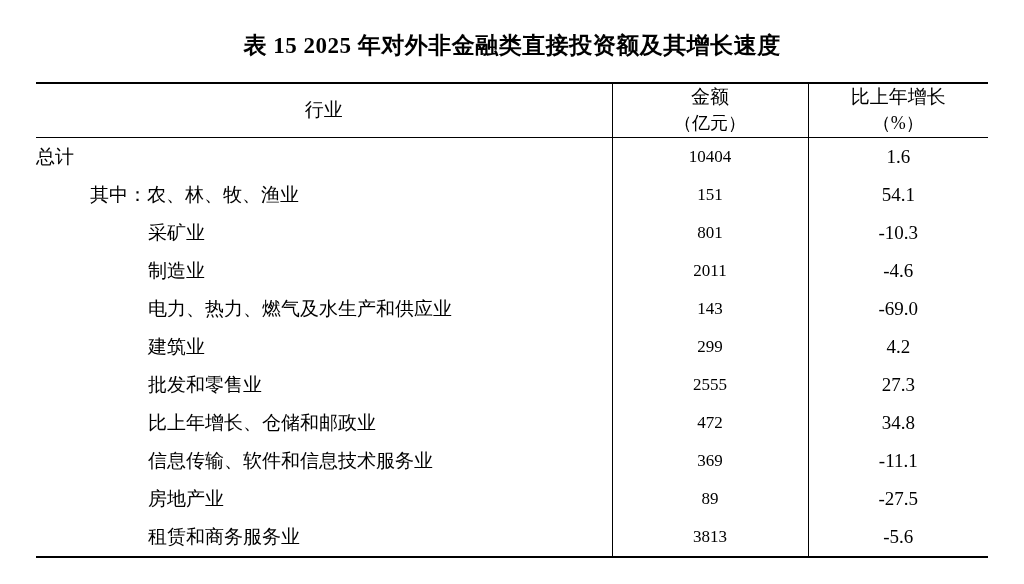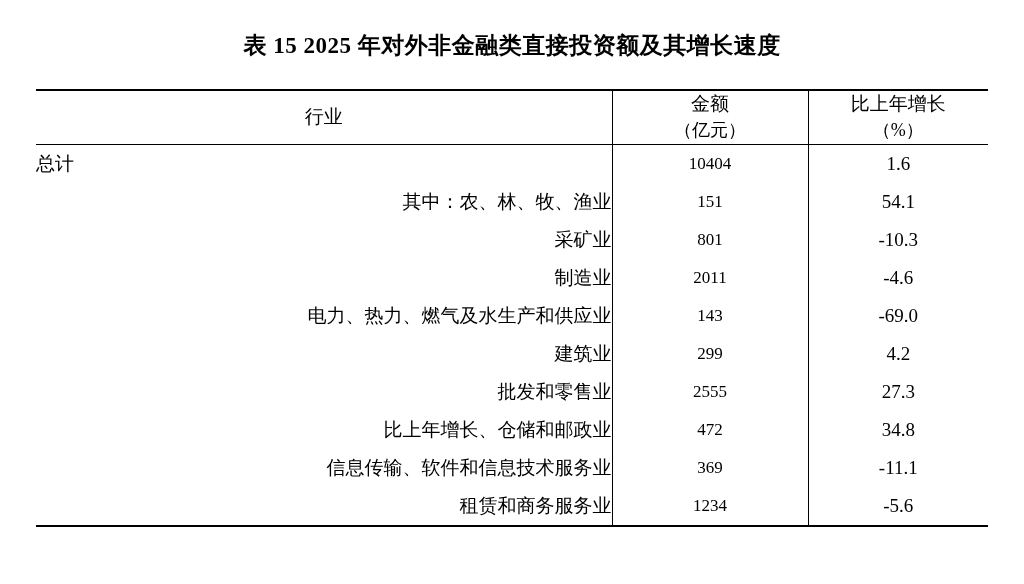--- a/index.html
+++ b/index.html
@@ -25,21 +25,21 @@
     text-align: center;
     font-size: 23px;
     font-weight: bold;
     letter-spacing: 0.5px;
     padding-top: 30px;
     padding-bottom: 16px;
   }
   table.stat {
     border-collapse: collapse;
     width: 952px;
-    margin: 12px auto;
+    margin: 5px auto;
     table-layout: fixed;
   }
   table.stat th, table.stat td {
     padding: 0;
     font-weight: normal;
   }
   .rule-top td {
     border-top: 2.5px solid #000;
   }
   thead th {
@@ -78,21 +78,20 @@
     border-left: 1.2px solid #000;
     font-size: 17px;
   }
   tbody td.growth {
     text-align: center;
     border-left: 1.2px solid #000;
     font-size: 19px;
   }
   .ind-wrap {
     display: block;
-    text-align: right;
   }
   
   .lvl-total {
     text-align: left;
     display: block;
     padding-right: 26px;
   }
   .lvl-qizhong {
     padding-left: 54px;
   }
@@ -207,26 +206,33 @@
       </tr>
 
       <tr>
         <td class="industry">
           <span class="ind-wrap lvl-item">信息传输、软件和信息技术服务业</span>
         </td>
         <td class="amount">369</td>
         <td class="growth neg">-11.1</td>
       </tr>
 
+      <tr>
+        <td class="industry">
+          <span class="ind-wrap lvl-item">房地产业</span>
+        </td>
+        <td class="amount">89</td>
+        <td class="growth neg">-27.5</td>
+      </tr>
 
       <tr>
         <td class="industry">
           <span class="ind-wrap lvl-item">租赁和商务服务业</span>
         </td>
-        <td class="amount">1234</td>
+        <td class="amount">3813</td>
         <td class="growth neg">-5.6</td>
       </tr>
 
       <tr class="rule-bottom">
         <td colspan="3"></td>
       </tr>
     </tbody>
   </table>
 
 </div>

